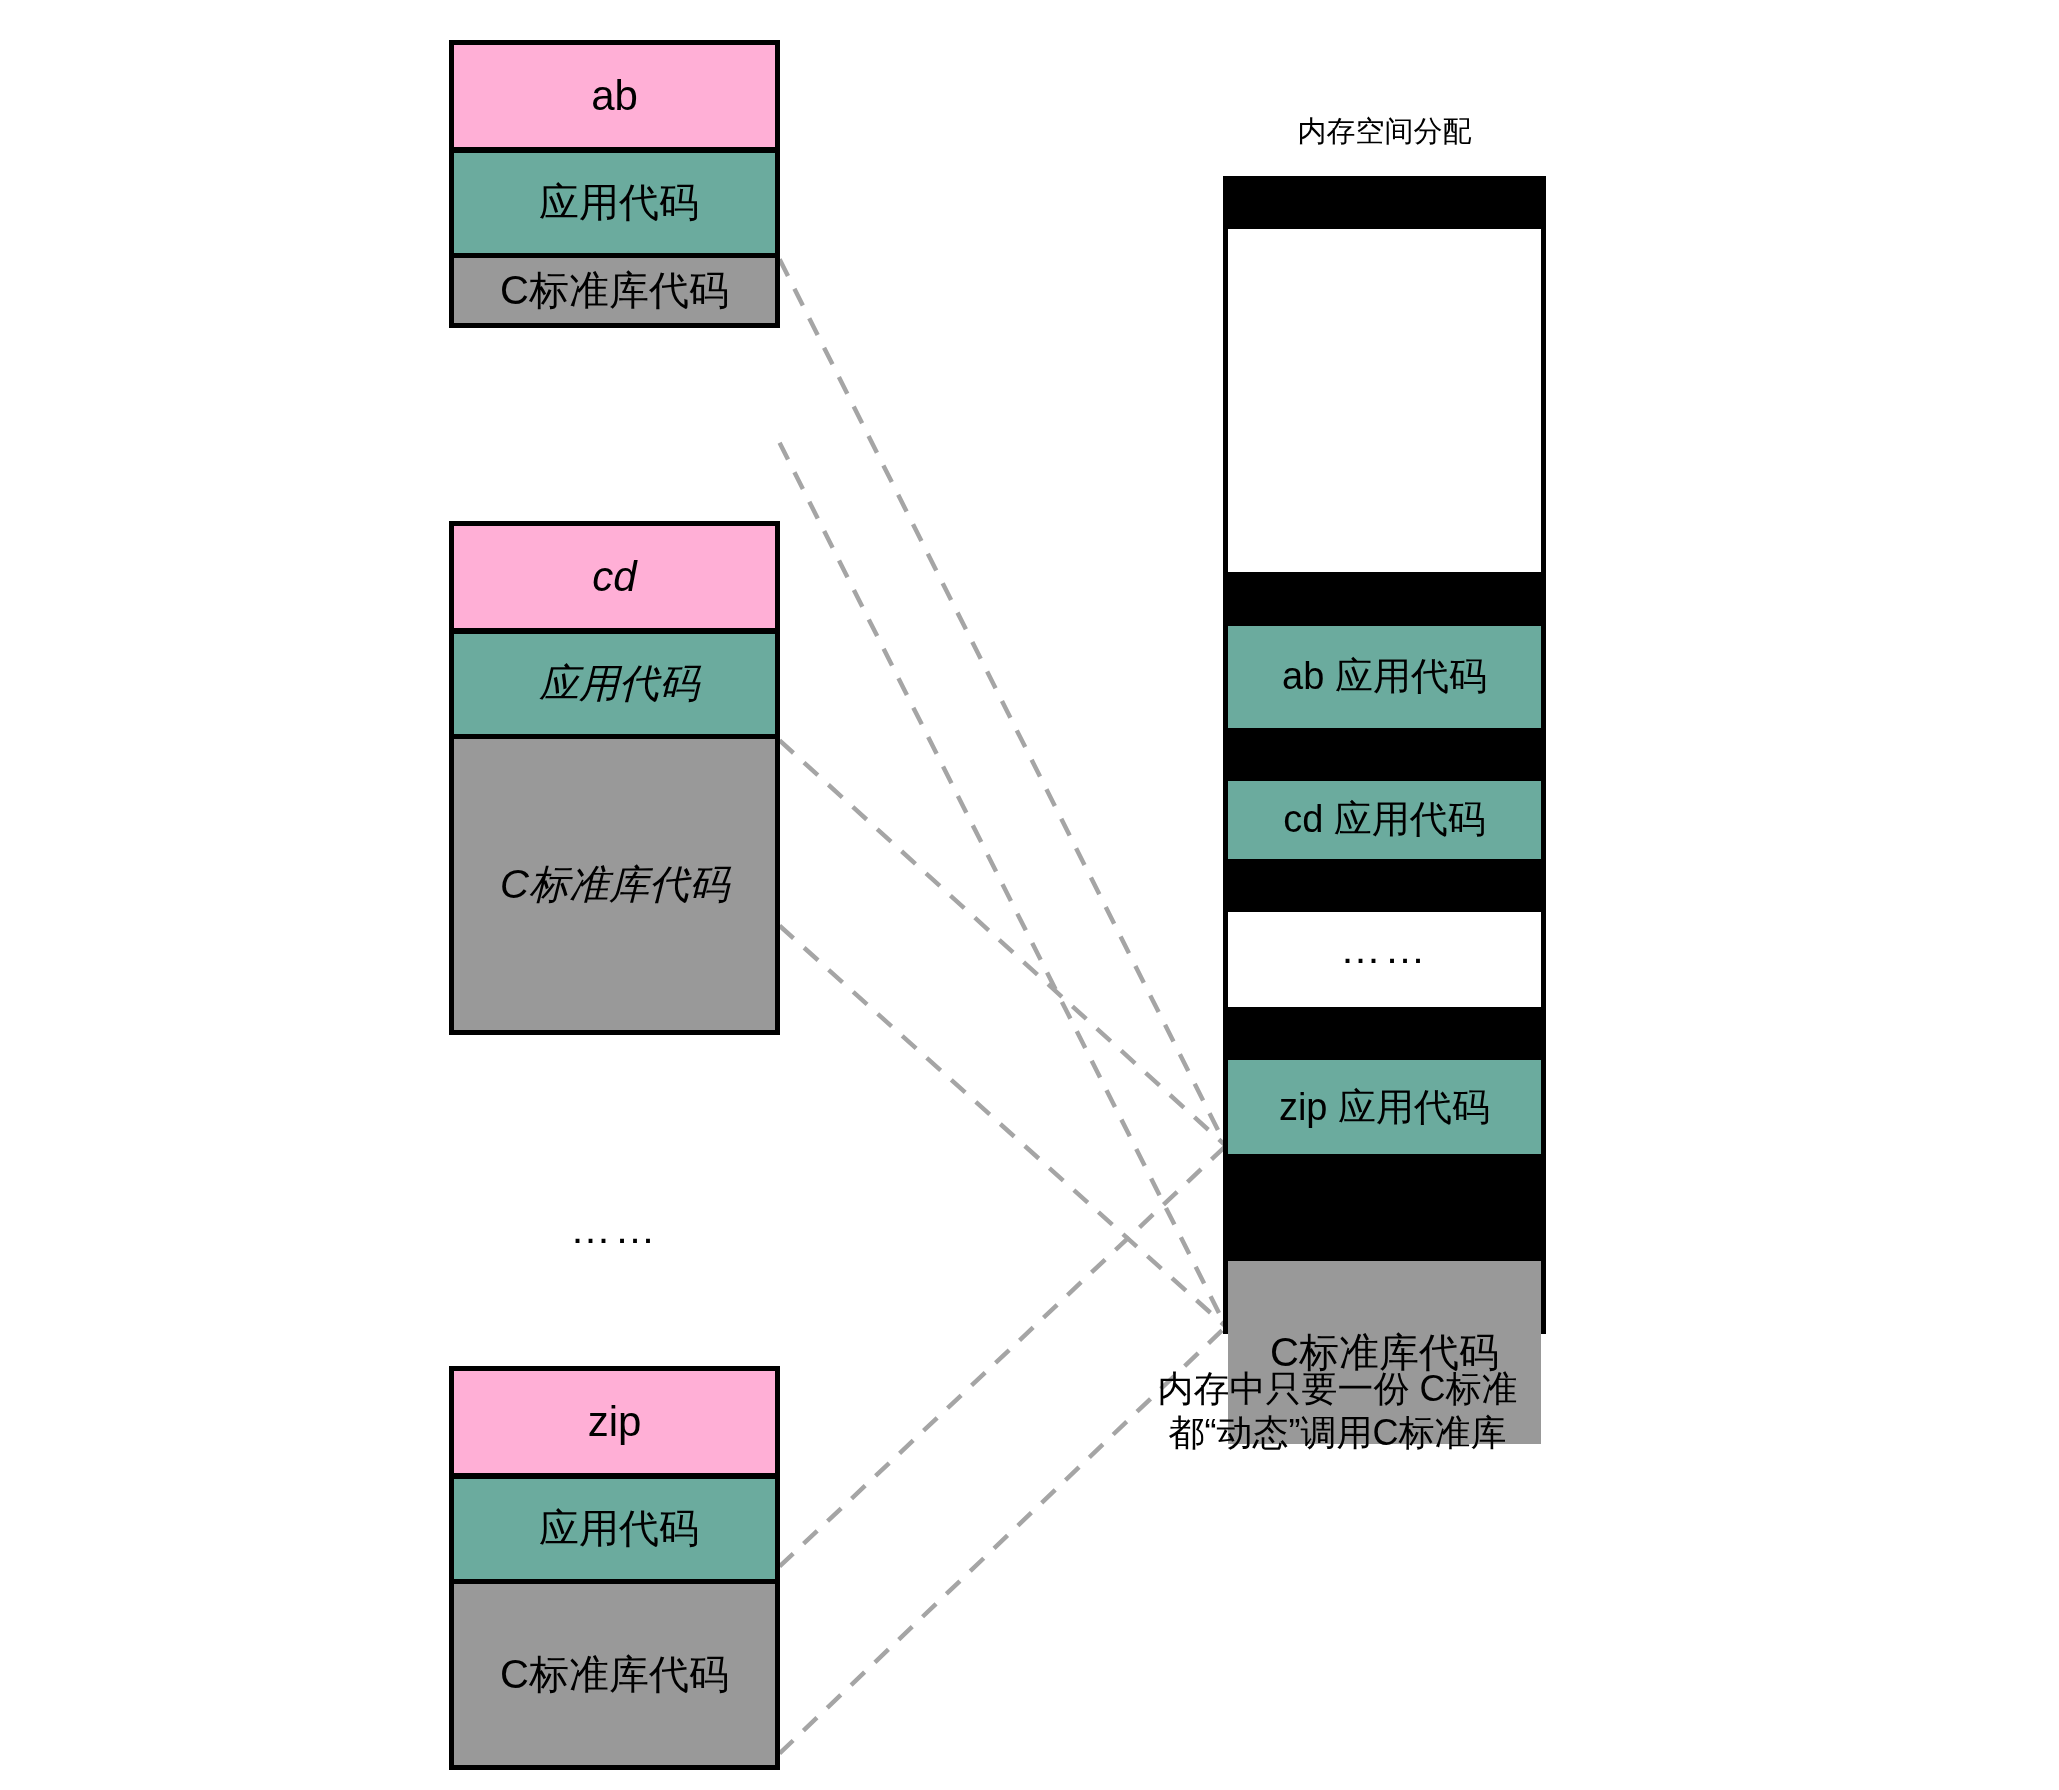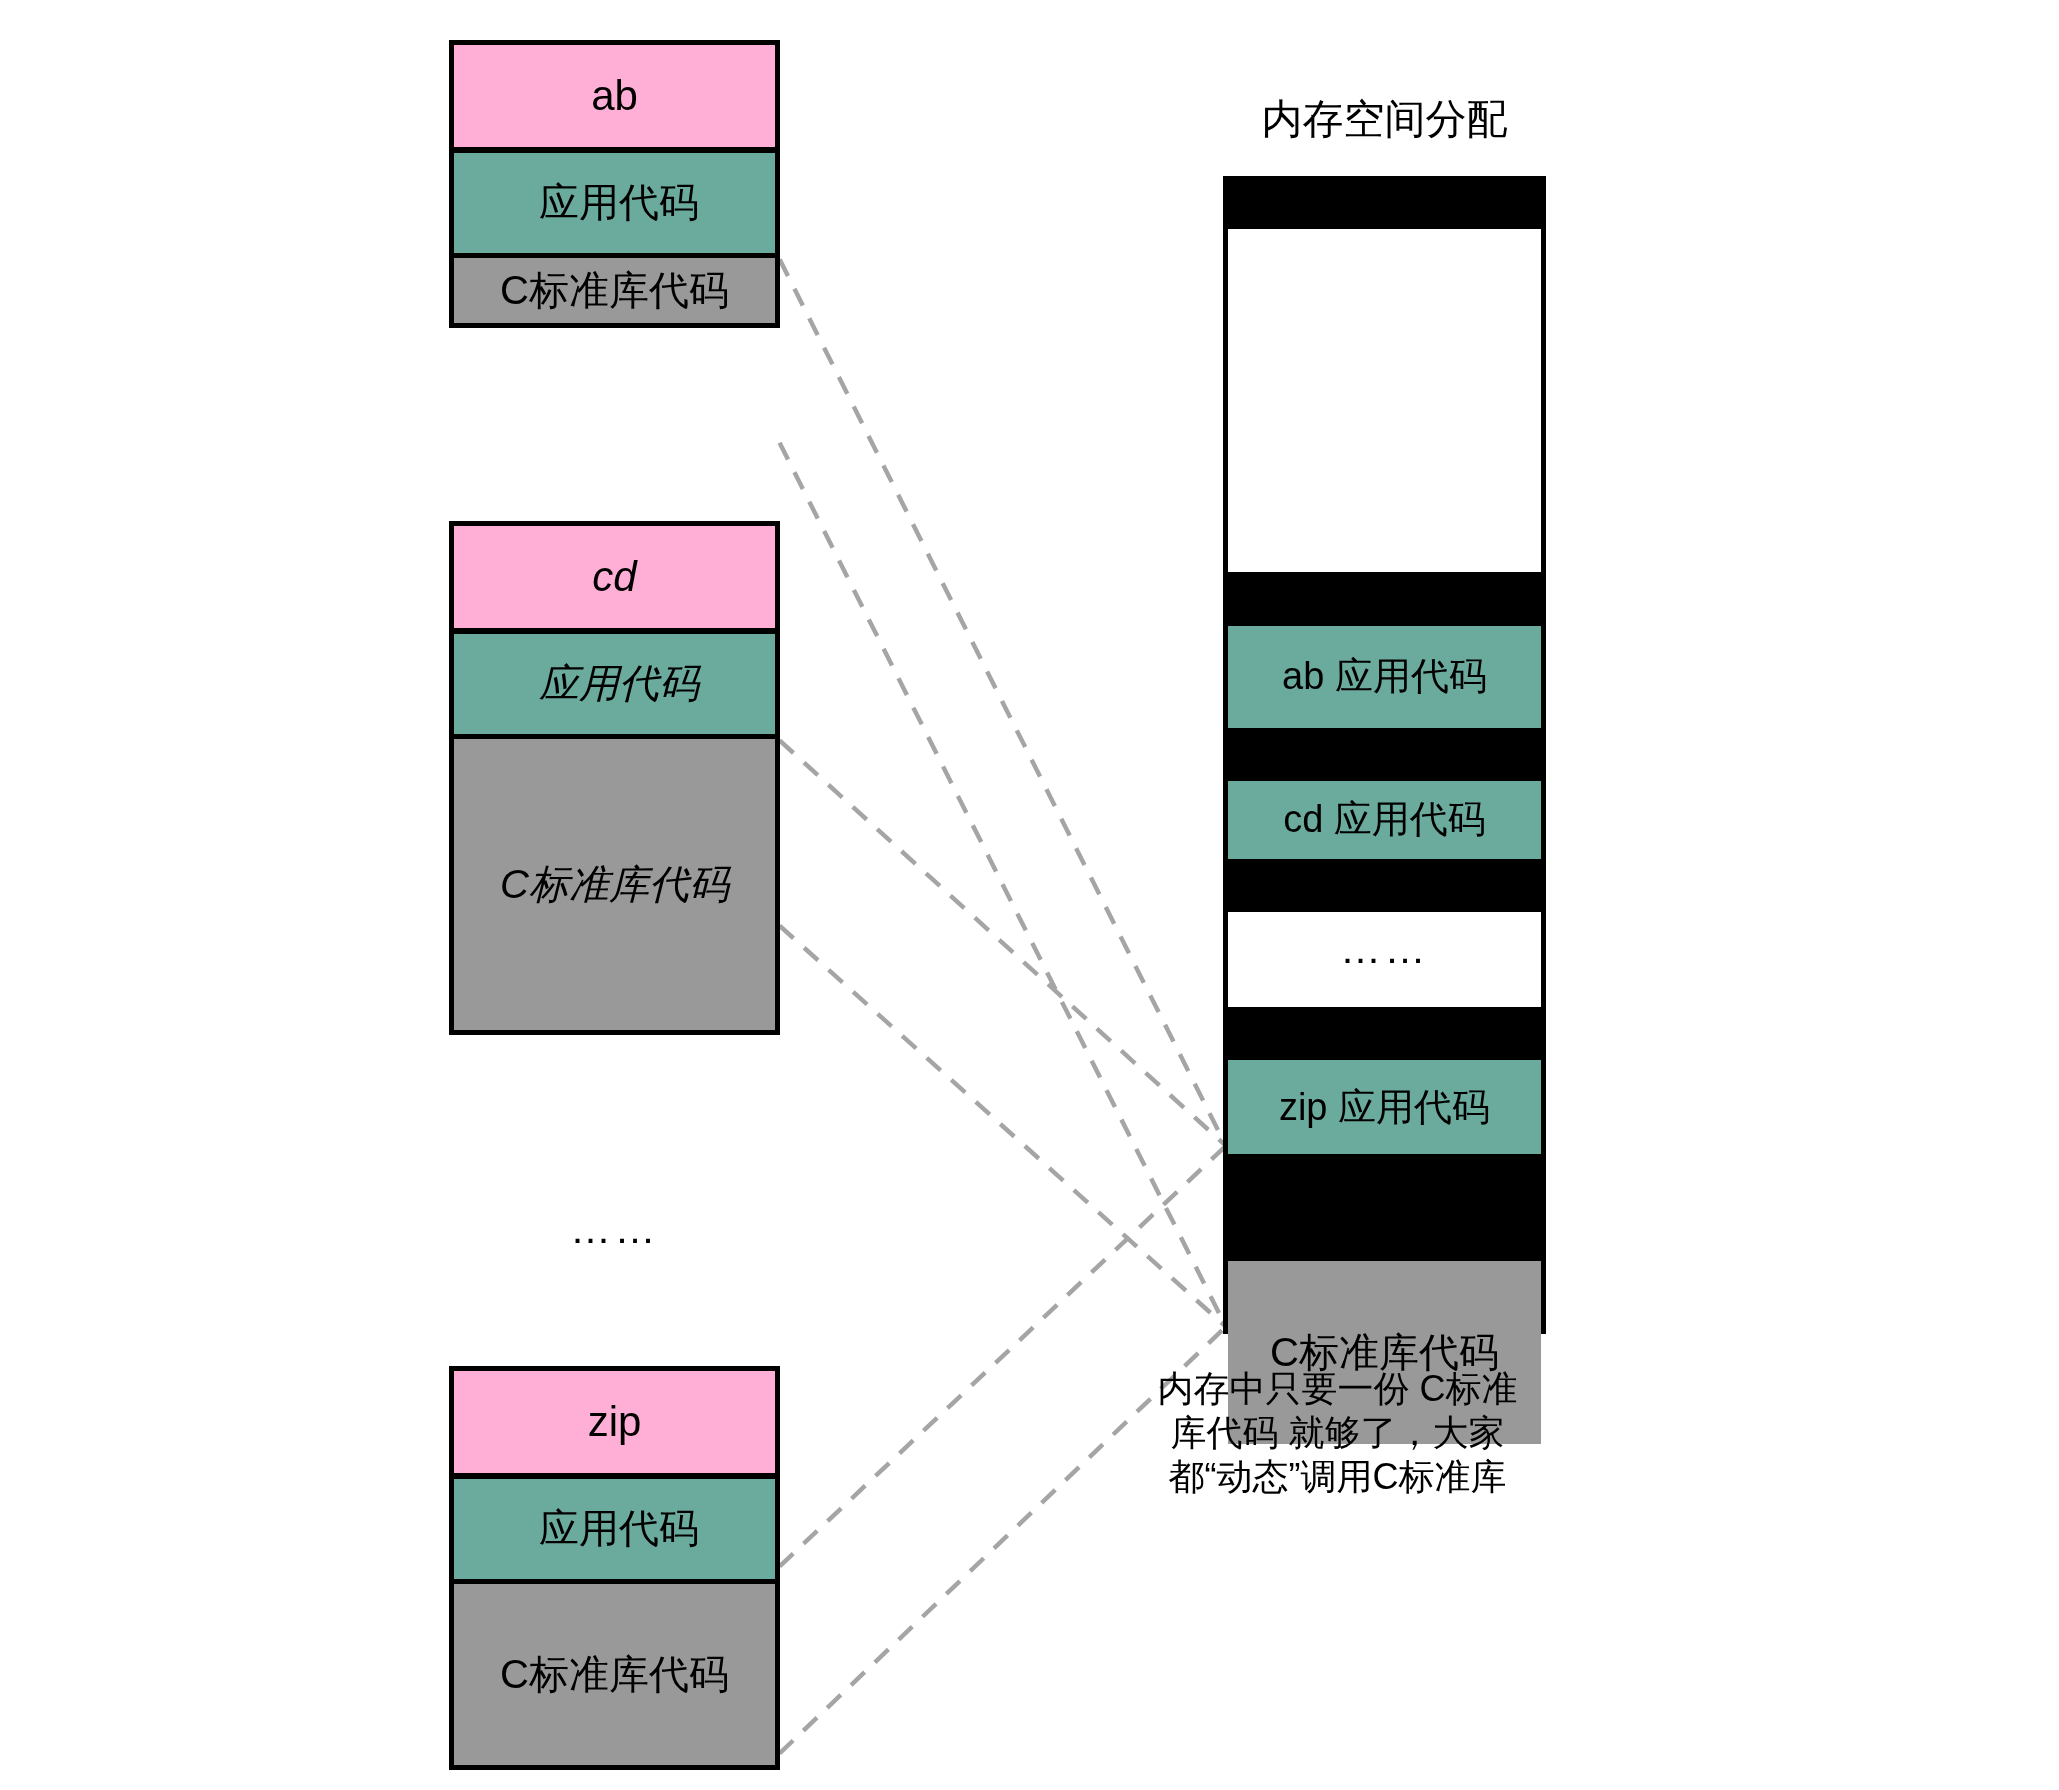--- a/index.html
+++ b/index.html
@@ -84,27 +84,27 @@
     font-size: 41px;
     letter-spacing: 3.6px;
     z-index: 1;
   }
   .dots-glyph { transform: translateY(-22%); display: inline-block; }
 
   
   #memory-title {
     position: absolute;
     left: 1223px;
-    top: 92px;
+    top: 104px;
     width: 323px;
     height: 55px;
     display: flex;
     align-items: center;
     justify-content: center;
-    font-size: 41px;
+    font-size: 29px;
     z-index: 1;
   }
   #memory-box {
     position: absolute;
     left: 1223px;
     top: 176px;
     width: 323px;
     height: 1158px;
     background: #000000;
     padding: 5.3px;
@@ -190,18 +190,17 @@
     <div class="mseg mseg-white" id="mseg-dots">
       <span class="dots-glyph">……</span>
     </div>
     <div class="mseg mseg-teal" id="mseg-zip">zip 应用代码</div>
     <div class="mseg mseg-white" id="mseg-free-mid"></div>
     <div class="mseg mseg-gray" id="mseg-lib">C标准库代码</div>
   </div>
 
   <div id="annotation">
     <div>内存中只要一份 C标准</div>
-    <div>库代码 就够了，大家</div>
     <div>都“动态”调用C标准库</div>
   </div>
 
 </div>
 
 
 </body></html>

